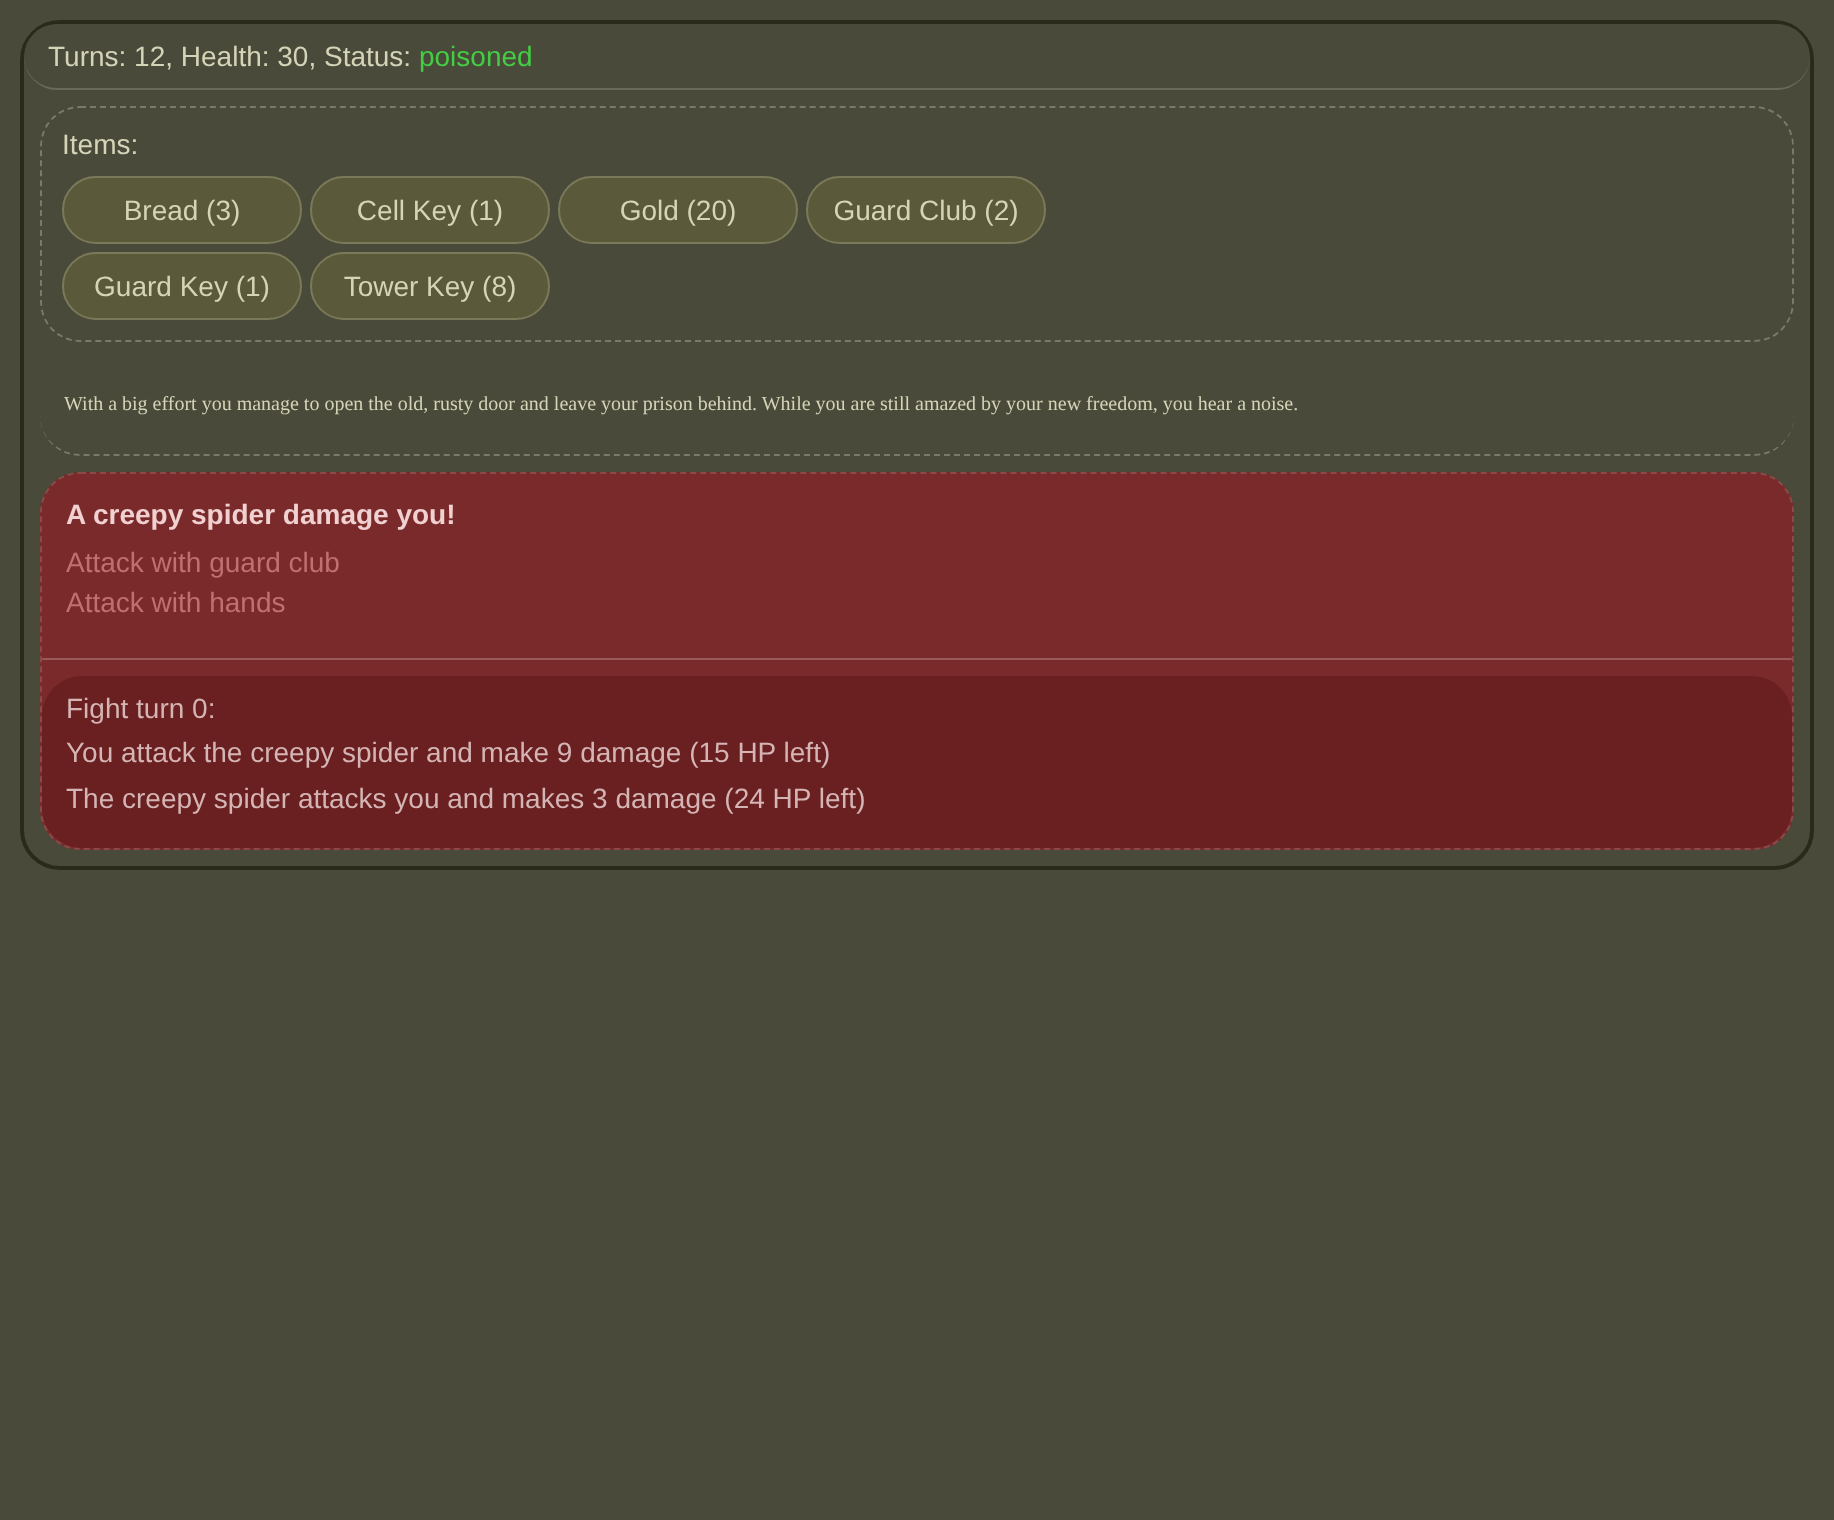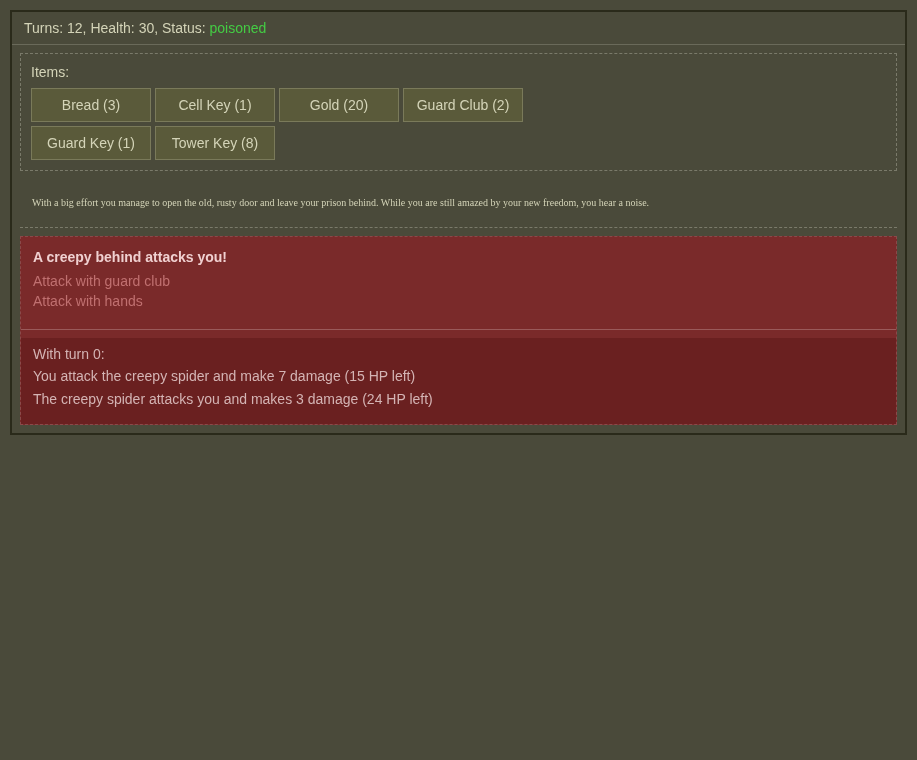--- a/index.html
+++ b/index.html
@@ -1,18 +1,19 @@
 <!DOCTYPE html>
 <html><head>
   <meta charset="utf-8">
   <style>
     * {
       margin: 0;
       padding: 0;
       box-sizing: border-box;
+      border-radius: 20px;
     }
 
     body {
       background-color: #4a4a3a;
       font-family: Arial, sans-serif;
       font-size: 14px;
       color: #d4d4b8;
       width: 917px;
       min-height: 760px;
       padding: 10px;
@@ -148,25 +149,25 @@
       <div class="item-cell">Tower Key (8)</div>
     </div>
   </div>
 
   <div class="narrative-section">
     <p>With a big effort you manage to open the old, rusty door and leave your prison behind. While you are still amazed by your new freedom, you hear a noise.</p>
   </div>
 
   <div class="combat-section">
     <div class="combat-header">
-      <div class="combat-title">A creepy behind attacks you!</div>
+      <div class="combat-title">A creepy spider damage you!</div>
       <div class="combat-action">Attack with guard club</div>
       <div class="combat-action">Attack with hands</div>
     </div>
     <hr class="combat-divider">
     <div class="combat-log">
-      <div class="combat-log-title">With turn 0:</div>
-      <div class="combat-log-entry">You attack the creepy spider and make 7 damage (15 HP left)</div>
+      <div class="combat-log-title">Fight turn 0:</div>
+      <div class="combat-log-entry">You attack the creepy spider and make 9 damage (15 HP left)</div>
       <div class="combat-log-entry">The creepy spider attacks you and makes 3 damage (24 HP left)</div>
     </div>
   </div>
 
 </div>
 
 </body></html>

